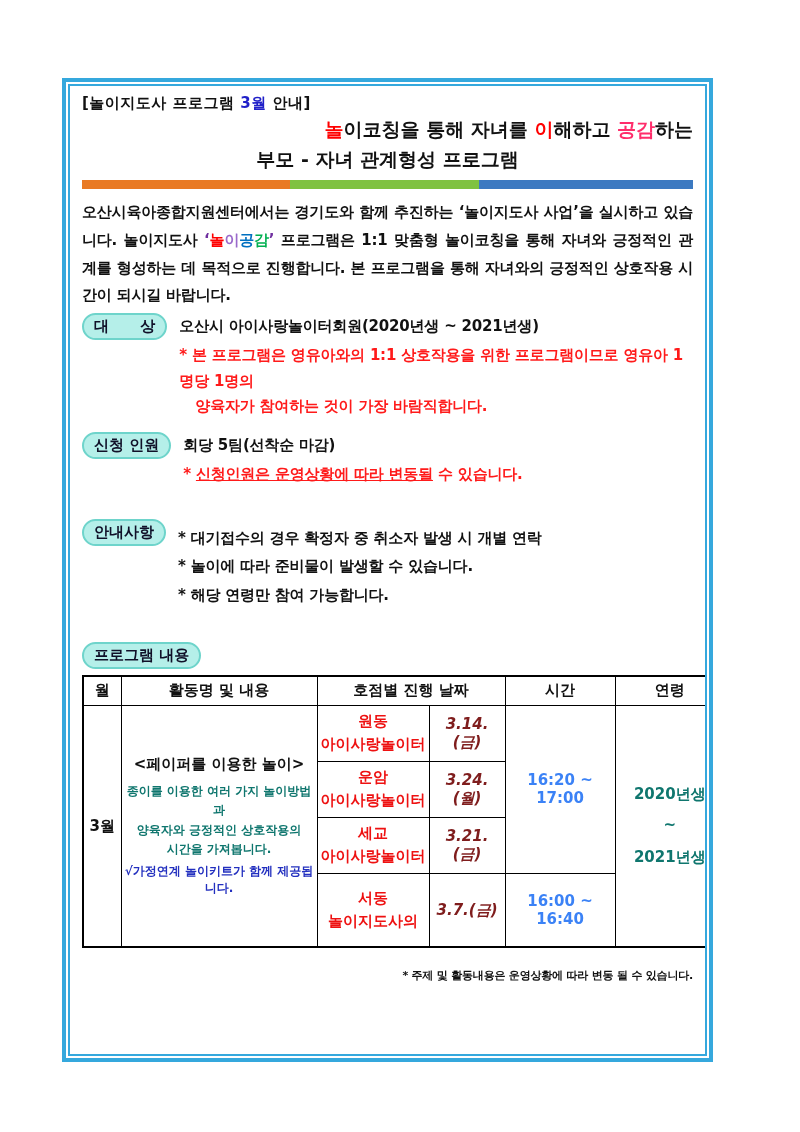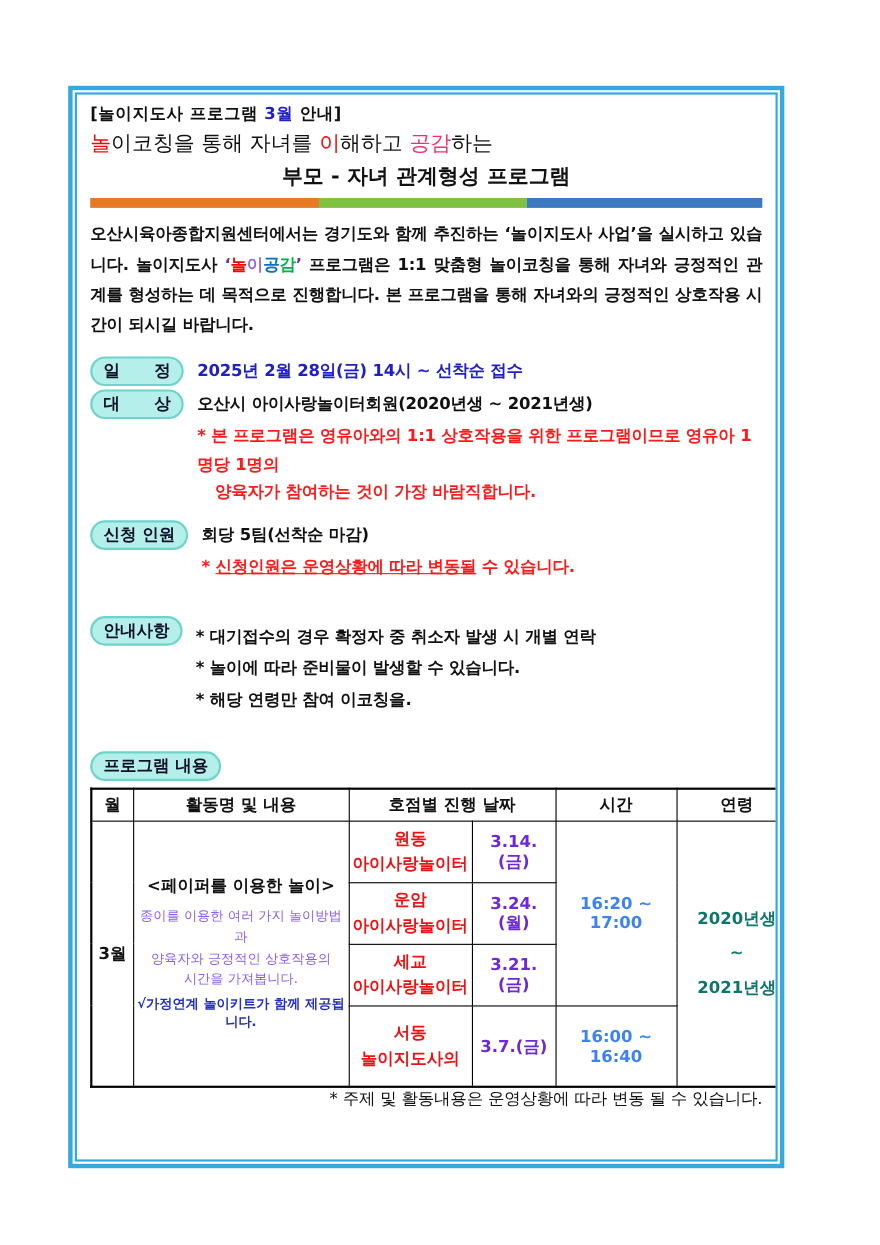--- a/index.html
+++ b/index.html
@@ -11,73 +11,69 @@
     position:absolute;left:62px;top:78px;width:651px;height:984px;
     border:4px solid #35A8DD;background:#fff;box-sizing:border-box;
   }
   .frame-inner{
     position:absolute;left:2px;top:2px;right:2px;bottom:2px;
     border:2px solid #35A8DD;box-sizing:border-box;
     padding:8px 12px 6px 12px;overflow:hidden;
   }
   .hdr-note{font-size:15px;font-weight:bold;letter-spacing:.5px;}
   .title-main{text-align:center;font-size:30px;font-weight:bold;margin-top:2px;letter-spacing:1px;}
-  .title-sub{text-align:left;font-size:19px;font-weight:normal;margin-top:4px;}
+  .title-sub{text-align:right;font-size:19px;font-weight:bold;margin-top:4px;}
   .title-3{text-align:center;font-size:19px;font-weight:bold;margin-top:4px;}
   .color-bar{display:flex;height:9px;margin-top:7px;}
   .color-bar div{height:100%;}
   .intro{font-size:15px;line-height:1.85;text-align:justify;margin-top:10px;font-weight:bold;letter-spacing:-0.2px;}
   .sec-row{display:flex;align-items:flex-start;margin-top:12px;}
   .pill{
     display:inline-block;min-width:78px;text-align:center;white-space:pre;
     background:#B5EFE9;border:2px solid #6ED4CB;border-radius:14px;
     font-size:15px;font-weight:bold;padding:2px 10px;box-sizing:border-box;color:#101028;
     flex:0 0 auto;
   }
   .sec-content{margin-left:12px;font-size:15px;padding-top:4px;font-weight:bold;letter-spacing:-0.2px;}
   .blue-bold{color:#2020C8;font-weight:bold;}
   .red-note{color:#FF1A1A;margin-top:7px;line-height:1.7;}
   .red-note .indent{margin-left:16px;}
   .guide-line{margin-top:2px;line-height:1.75;}
   .prog-table{border-collapse:collapse;width:642px;margin-top:6px;border:2px solid #000;table-layout:fixed;}
   .prog-table th,.prog-table td{border:1px solid #000;text-align:center;vertical-align:middle;font-size:15px;padding:2px;}
   .prog-table th{font-weight:bold;height:24px;}
   .place-cell{color:#EE1111;font-weight:bold;white-space:pre-line;line-height:1.55;}
-  .date-cell{color:#6d28d9;font-weight:bold;}
+  .date-cell{color:#7f1d1d;font-weight:bold;font-style:italic;}
   .time-cell{color:#3b82f6;font-weight:bold;}
   .age-cell{color:#0f766e;font-weight:bold;white-space:pre-line;line-height:2.1;}
   .month-cell{font-weight:bold;}
   .activity-title{font-weight:bold;font-size:15px;margin-bottom:8px;}
-  .activity-desc{font-size:12px;color:#8b5cf6;line-height:1.6;font-weight:normal;}
+  .activity-desc{font-size:12px;color:#0f766e;line-height:1.6;font-weight:bold;}
   .activity-kit{font-size:12px;color:#2330BF;margin-top:4px;font-weight:bold;}
-  .table-note{font-size:15px;font-weight:normal;text-align:right;margin-top:1px;letter-spacing:-0.2px;}
+  .table-note{font-size:11px;font-weight:bold;text-align:right;margin-top:20px;letter-spacing:-0.2px;}
 </style>
 </head>
 <body>
 
 <div class="frame">
   <div class="frame-inner">
 
     <div class="hdr-note"><span>[놀이지도사 프로그램 </span><span style="color: rgb(32, 32, 200);">3월</span><span> 안내]</span></div>
 
     <div class="title-sub"><span style="color: rgb(255, 0, 0);">놀</span><span>이코칭을 통해 자녀를 </span><span style="color: rgb(255, 0, 0);">이</span><span>해하고 </span><span style="color: rgb(255, 45, 107);">공감</span><span>하는</span></div>
     <div class="title-3">부모 - 자녀 관계형성 프로그램</div>
 
     <div class="color-bar">
       <div style="width:34%;background:#E97A24"></div>
       <div style="width:31%;background:#7FC241"></div>
       <div style="width:35%;background:#3C79C1"></div>
     </div>
 
     <div class="intro"><span>오산시육아종합지원센터에서는 경기도와 함께 추진하는 ‘놀이지도사 사업’을 실시하고 있습니다. 놀이지도사 </span><span style="color: rgb(112, 48, 160);">‘</span><span style="color: rgb(255, 0, 0);">놀</span><span style="color: rgb(154, 106, 203);">이</span><span style="color: rgb(0, 112, 192);">공</span><span style="color: rgb(0, 176, 80);">감</span><span style="color: rgb(112, 48, 160);">’</span><span> 프로그램은 1:1 맞춤형 놀이코칭을 통해 자녀와 긍정적인 관계를 형성하는 데 목적으로 진행합니다. 본 프로그램을 통해 자녀와의 긍정적인 상호작용 시간이 되시길 바랍니다.</span></div>
 
-    <div class="sec-row" style="margin-top:14px;">
-      <span class="pill">일      정</span>
-      <div class="sec-content blue-bold">2025년 2월 28일(금) 14시 ~ 선착순 접수</div>
-    </div>
 
     <div class="sec-row" style="margin-top:3px;">
       <span class="pill">대      상</span>
       <div class="sec-content">
         <div>오산시 아이사랑놀이터회원(2020년생 ~ 2021년생)</div>
         <div class="red-note">
           <div>* 본 프로그램은 영유아와의 1:1 상호작용을 위한 프로그램이므로 영유아 1명당 1명의</div>
           <div class="indent">양육자가 참여하는 것이 가장 바람직합니다.</div>
         </div>
       </div>
@@ -89,21 +85,21 @@
         <div>회당 5팀(선착순 마감)</div>
         <div class="red-note"><span style="color: rgb(255, 26, 26);">* </span><span style="color: rgb(255, 26, 26); text-decoration: underline;">신청인원은 운영상황에 따라 변동될</span><span style="color: rgb(255, 26, 26);"> 수 있습니다.</span></div>
       </div>
     </div>
 
     <div class="sec-row" style="margin-top:32px;">
       <span class="pill">안내사항</span>
       <div class="sec-content">
         <div class="guide-line">* 대기접수의 경우 확정자 중 취소자 발생 시 개별 연락</div>
         <div class="guide-line">* 놀이에 따라 준비물이 발생할 수 있습니다.</div>
-        <div class="guide-line">* 해당 연령만 참여 이코칭을.</div>
+        <div class="guide-line">* 해당 연령만 참여 가능합니다.</div>
       </div>
     </div>
 
     <div style="margin-top:34px;">
       <span class="pill">프로그램 내용</span>
 
       <table class="prog-table">
         <colgroup>
           <col style="width:38px">
             <col style="width:196px">

